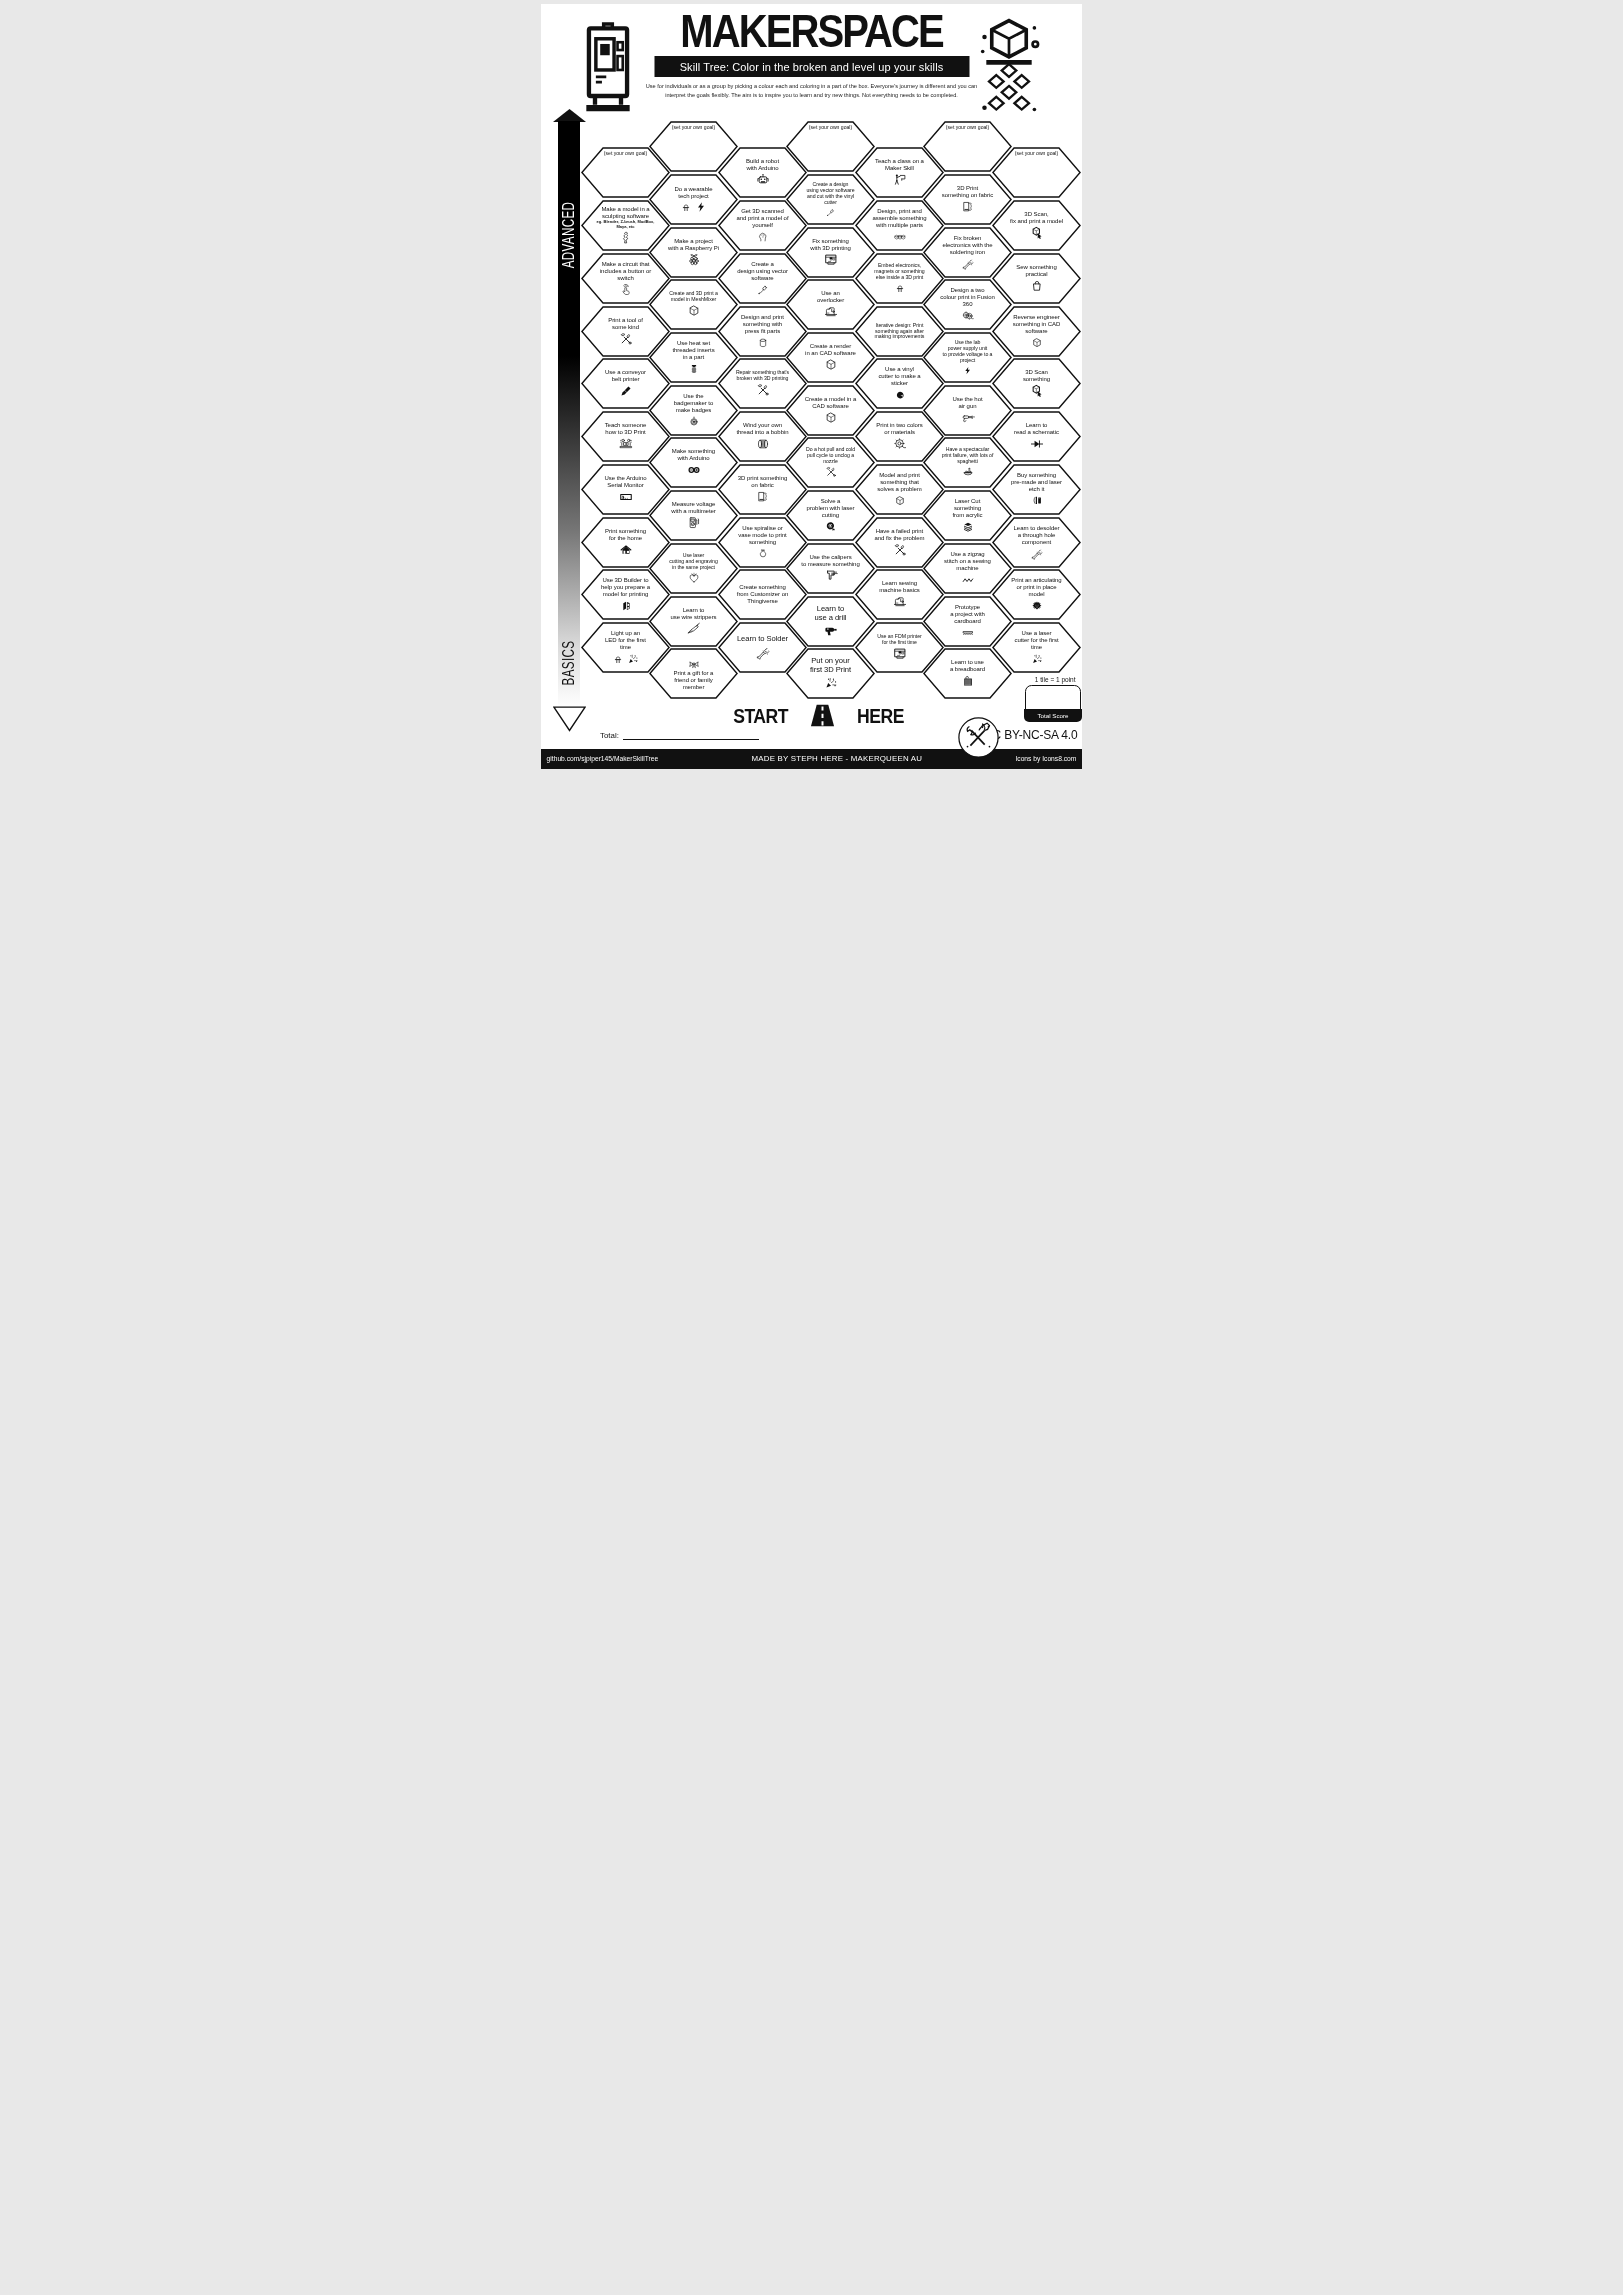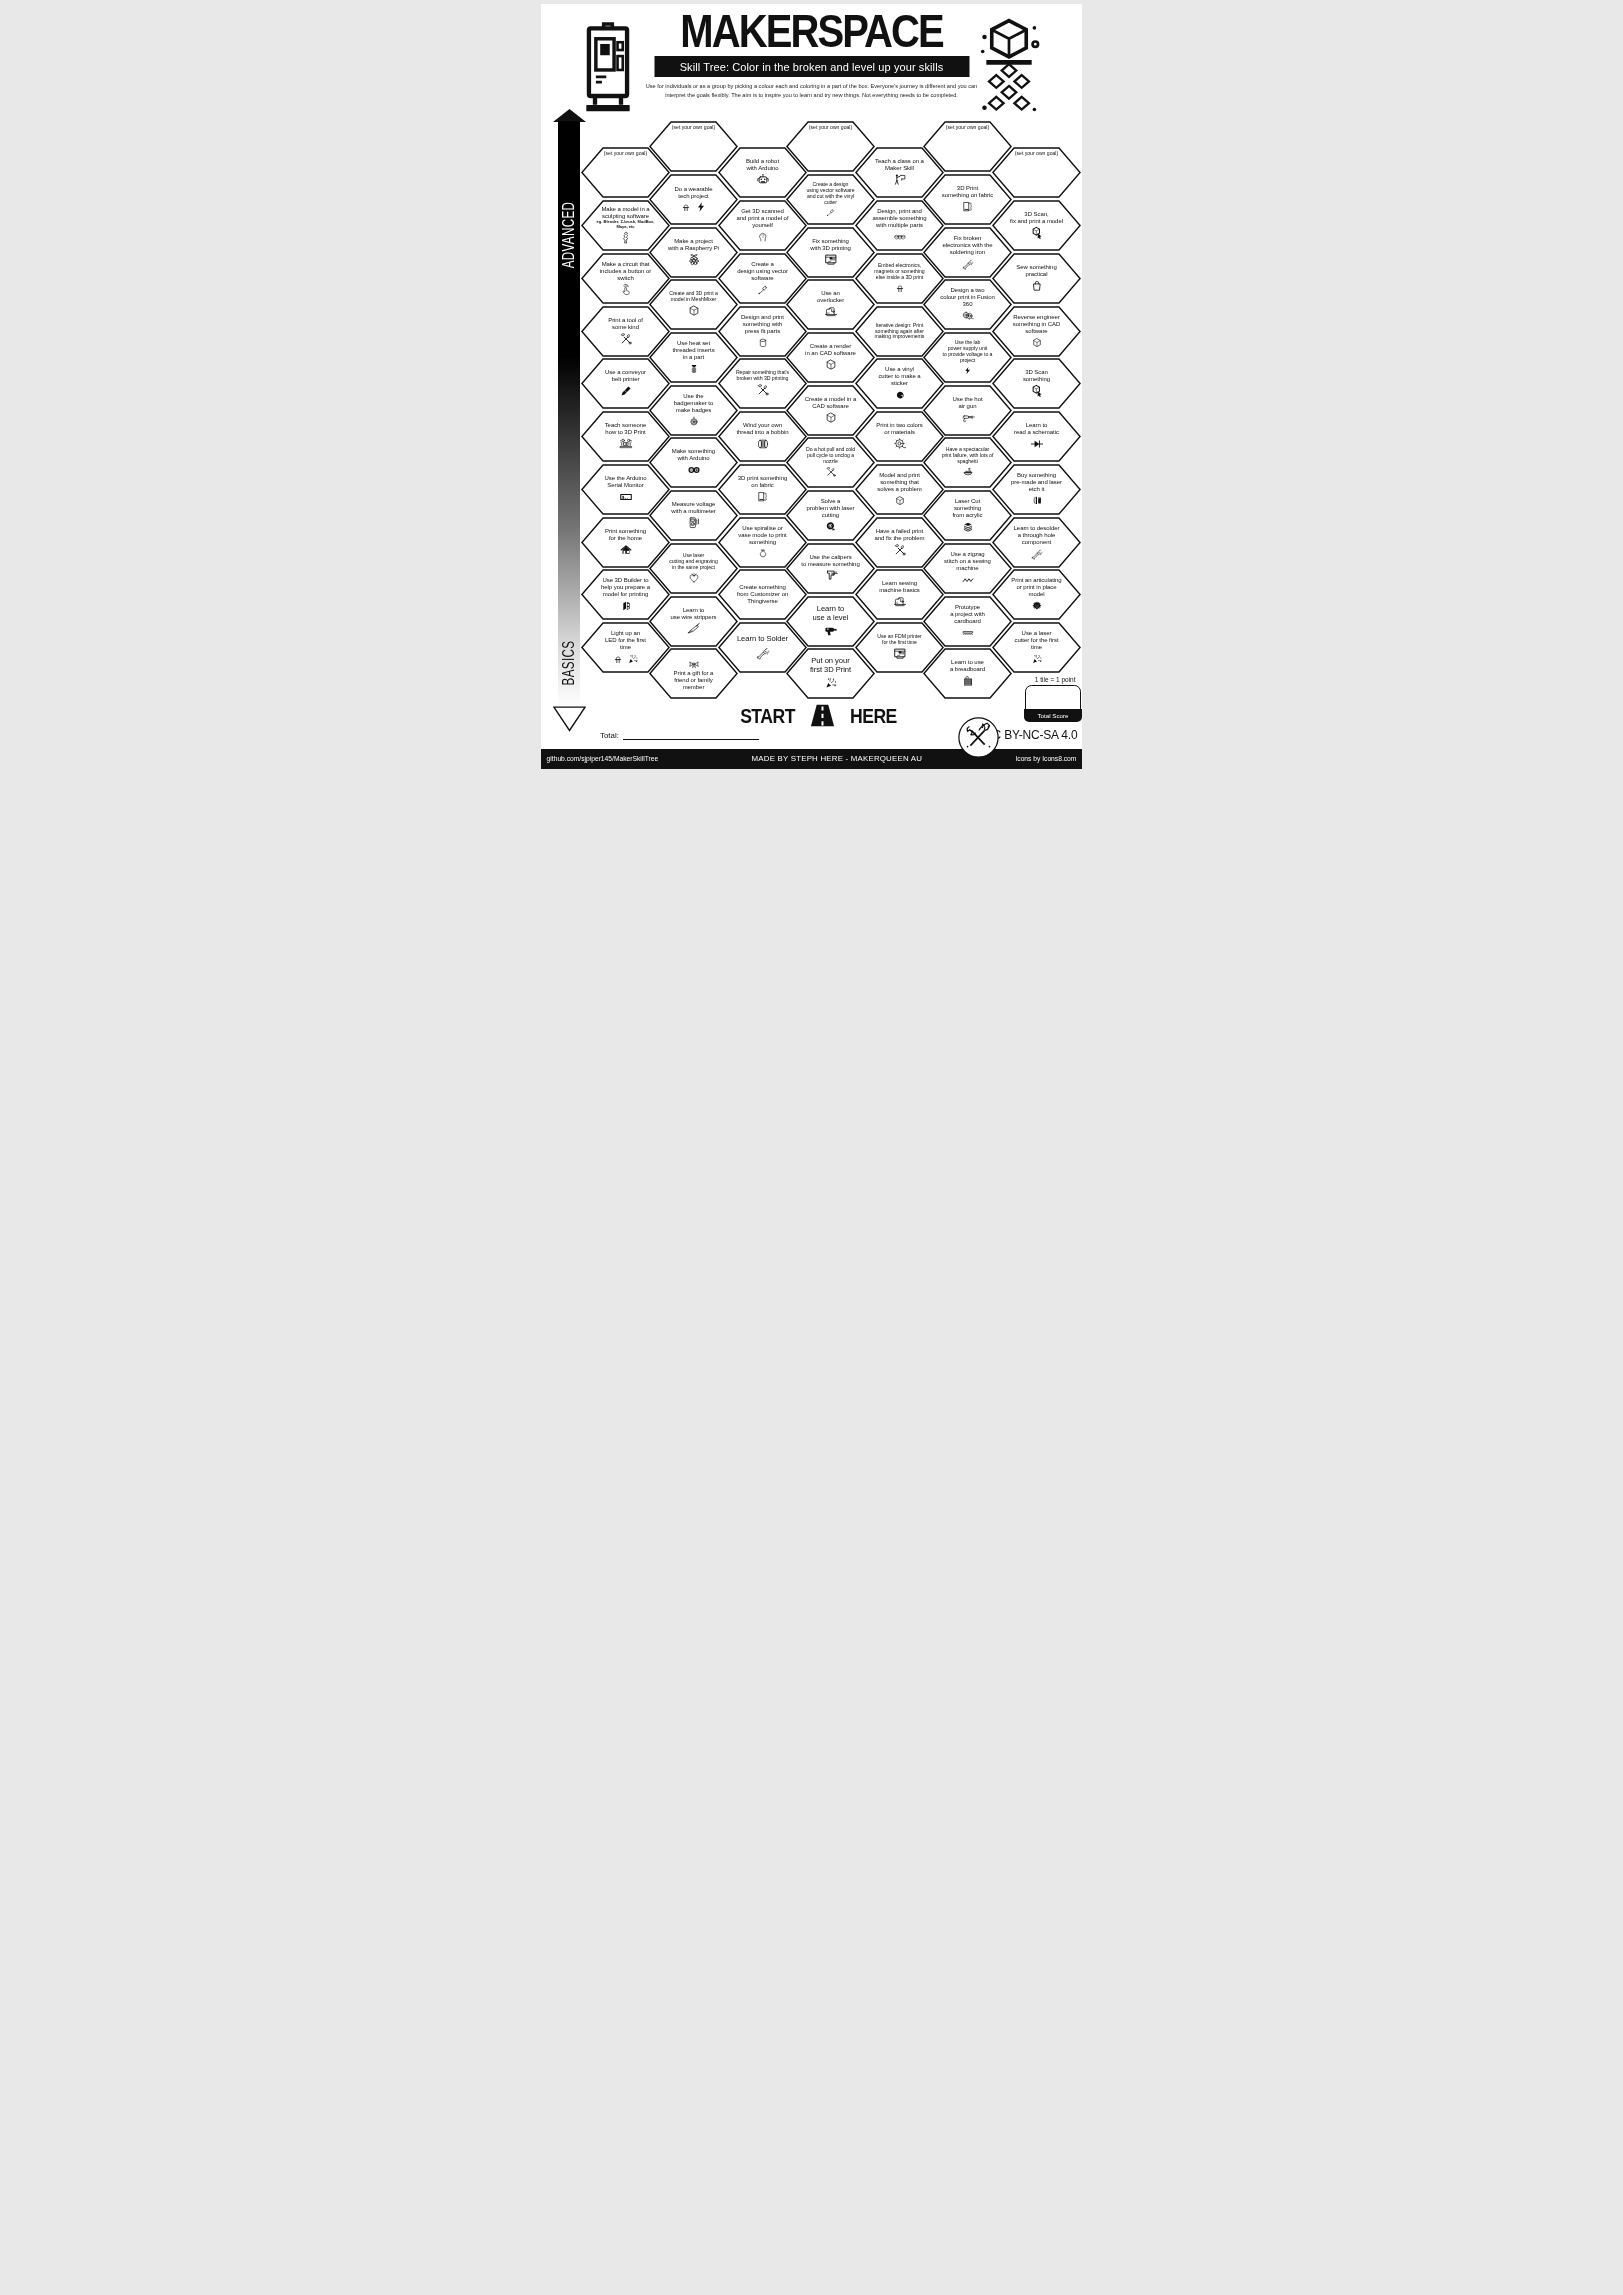--- a/index.html
+++ b/index.html
@@ -33,21 +33,21 @@
         align-items:center;justify-content:center;text-align:center}
   .hex .lbl{white-space:pre-line;font-size:6px;line-height:1.14;letter-spacing:-0.05px}
   .hex .lbl.small{font-size:5.2px}
   .hex .lbl.big{font-size:7.6px;line-height:1.18}
   .hex .sub{white-space:pre-line;font-size:4px;line-height:1.15;margin-top:0.5px;font-weight:700}
   .hex .goal-lbl{position:absolute;top:3.2px;left:0;right:0;text-align:center;font-size:5.1px}
   .hex .ic{display:flex;gap:2.3px;align-items:flex-end;justify-content:center;margin-top:1.9px}
   .hex .ic svg{display:block}
 
   
-  .start{position:absolute;left:198px;top:699px;width:159px;display:flex;align-items:center;justify-content:center;gap:11px}
+  .start{position:absolute;left:198px;top:699px;width:159px;display:flex;align-items:center;justify-content:center;gap:18px}
   .start .word{font-size:17.6px;font-weight:900;letter-spacing:-0.5px;transform:scaleY(1.18)}
   .name-row{position:absolute;left:59px;top:727px;font-size:7.9px;display:flex;align-items:flex-end;gap:3.7px}
   .name-line{display:inline-block;width:136px;border-bottom:0.7px solid #111;height:8.3px}
   .tile-note{position:absolute;right:6.5px;top:672px;font-size:6.5px}
   .score-box{position:absolute;left:484px;top:681px;width:54px;height:34px;border:1.6px solid #111;border-radius:6.5px;background:#fff}
   .score-strip{position:absolute;left:-1.6px;right:-1.6px;bottom:-1.6px;height:12.5px;background:#111;color:#fff;
         border-radius:0 0 5.1px 5.1px;display:flex;align-items:center;justify-content:center;font-size:6.2px}
   .license-logo{position:absolute;left:416px;top:712px;z-index:5}
   .license-text{position:absolute;right:4.6px;top:724px;font-size:12px;font-weight:400;letter-spacing:-0.2px}
   .footer{position:absolute;left:0;right:0;bottom:0;height:20.4px;background:#111;color:#fff;display:flex;
@@ -997,21 +997,21 @@
       </div>
     </div>
       <div class="hex" style="left: 245px; top: 592px;">
       <svg class="shape" width="89" height="51" viewBox="0 0 192 110">
         <polygon points="2,55 47.5,2 144.5,2 190,55 144.5,108 47.5,108" fill="#fff" stroke="#111" stroke-width="3"></polygon>
       </svg>
 
       <div class="content">
 
         <span class="lbl big">Learn to
-use a level</span>
+use a drill</span>
 
         <span class="ic bottom">
             <span>
               <svg height="14" viewBox="0 0 40 40" fill="none" stroke="#111" stroke-width="2" stroke-linecap="round" stroke-linejoin="round">
                 <path d="M7 11h17a5 5 0 0 1 5 5v1a5 5 0 0 1-5 5h-7l2 10h-7l-2-10h-3a3 3 0 0 1-3-3v-5a3 3 0 0 1 3-3z" fill="#111" stroke="none"></path>
                 <path d="M29 14h7v5h-7z" fill="#111" stroke="none"></path>
                 <rect x="9" y="13" width="4" height="3" fill="#fff" stroke="none"></rect>
               </svg>
             </span>
           </span>

